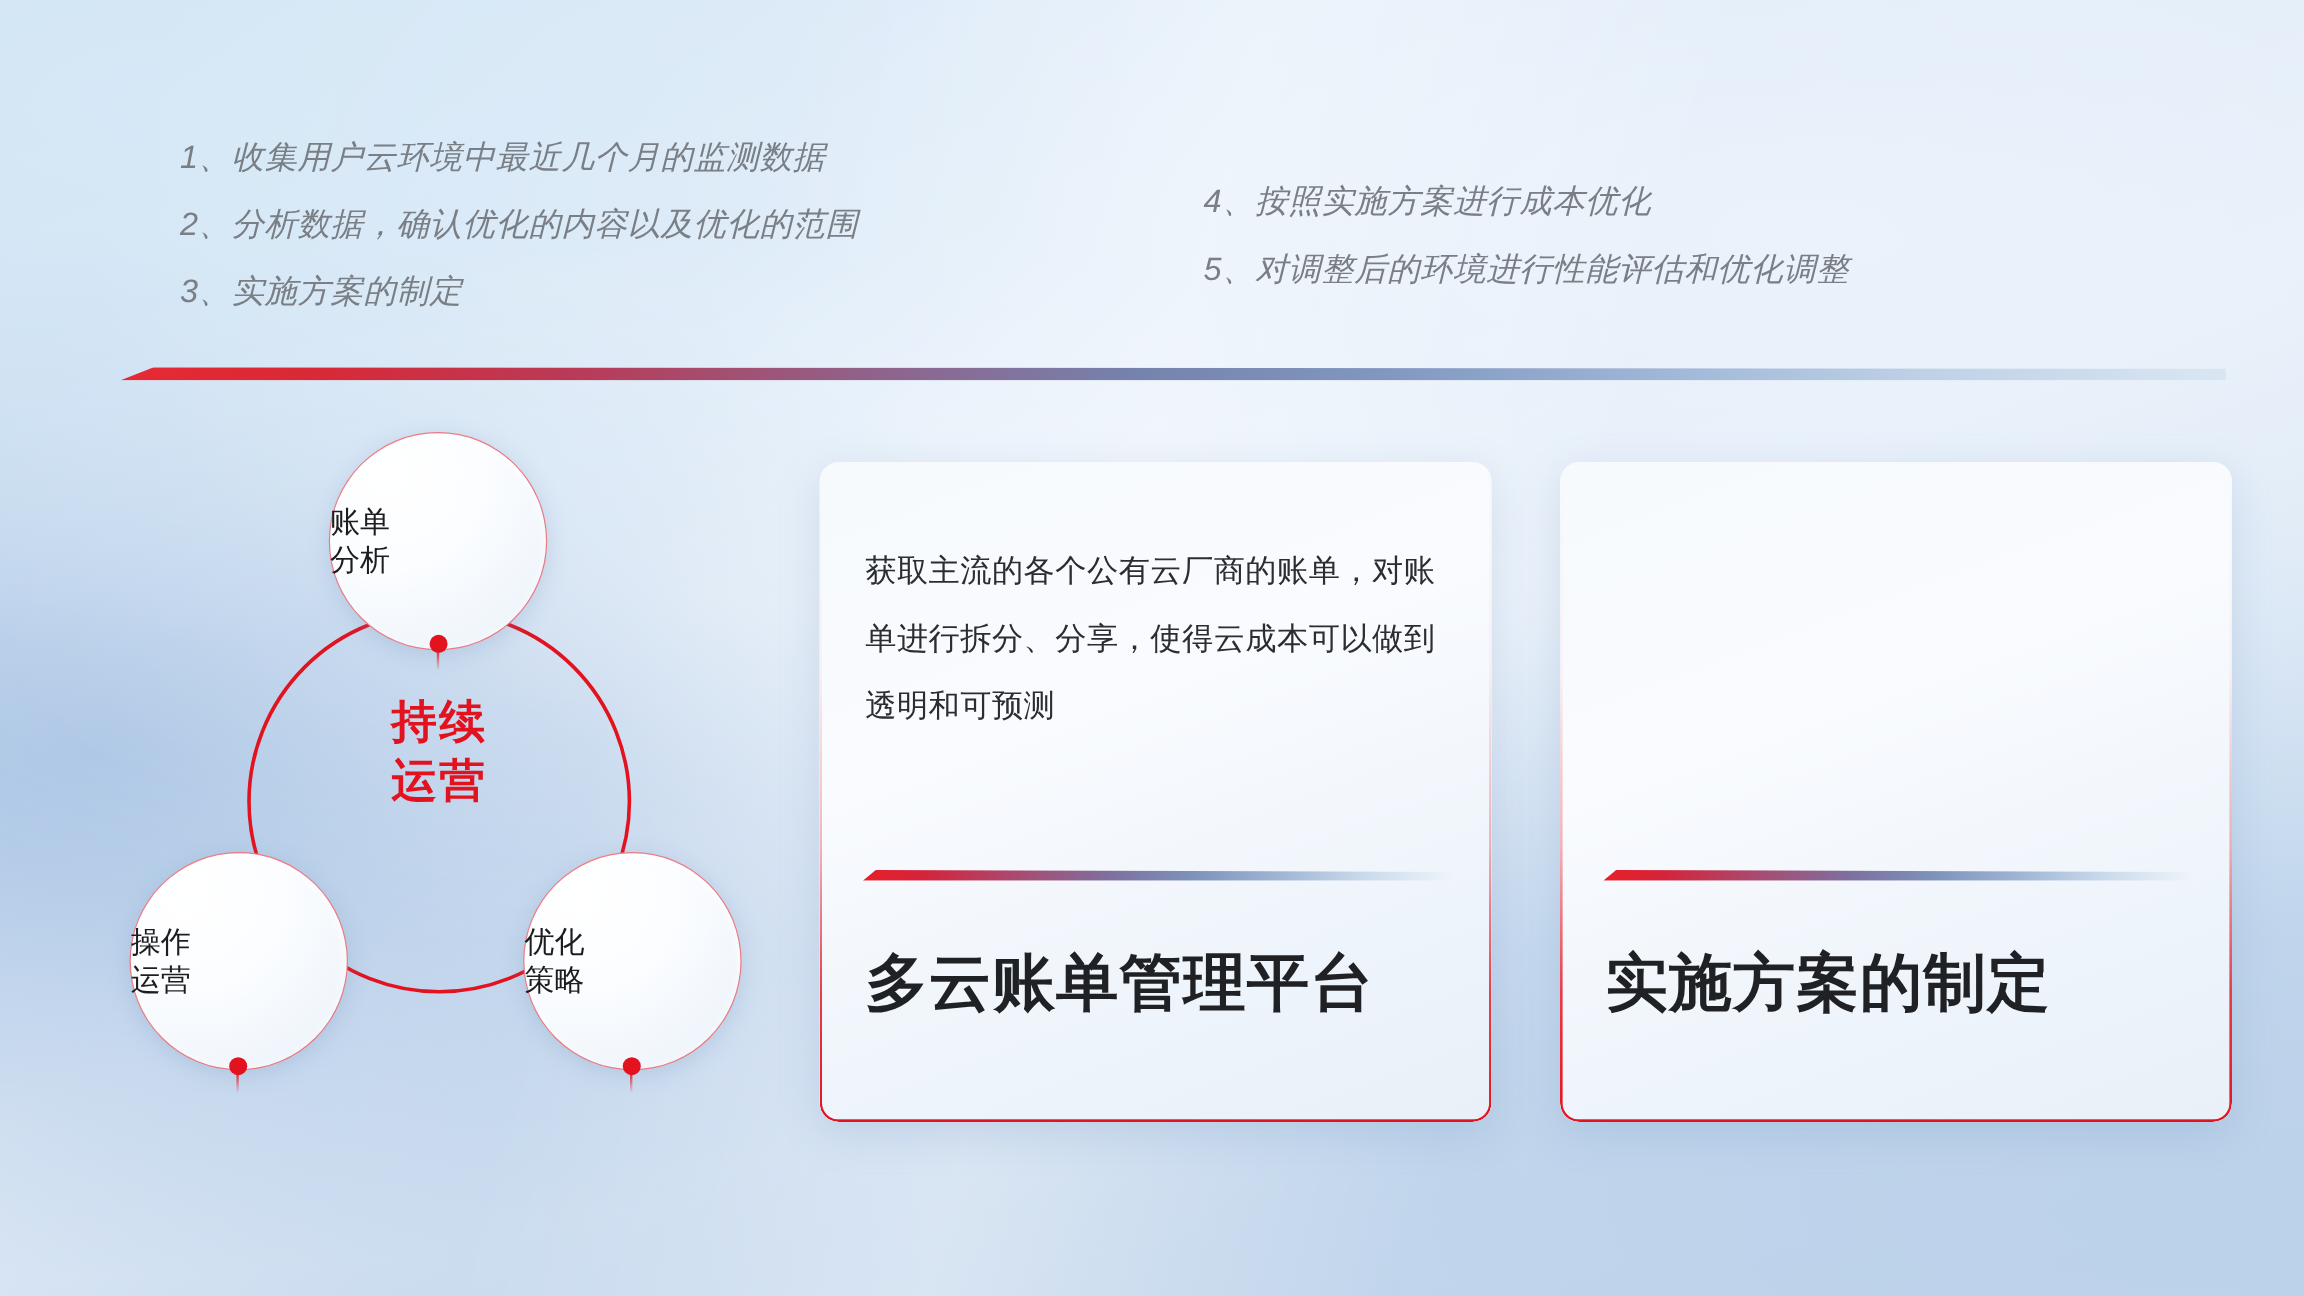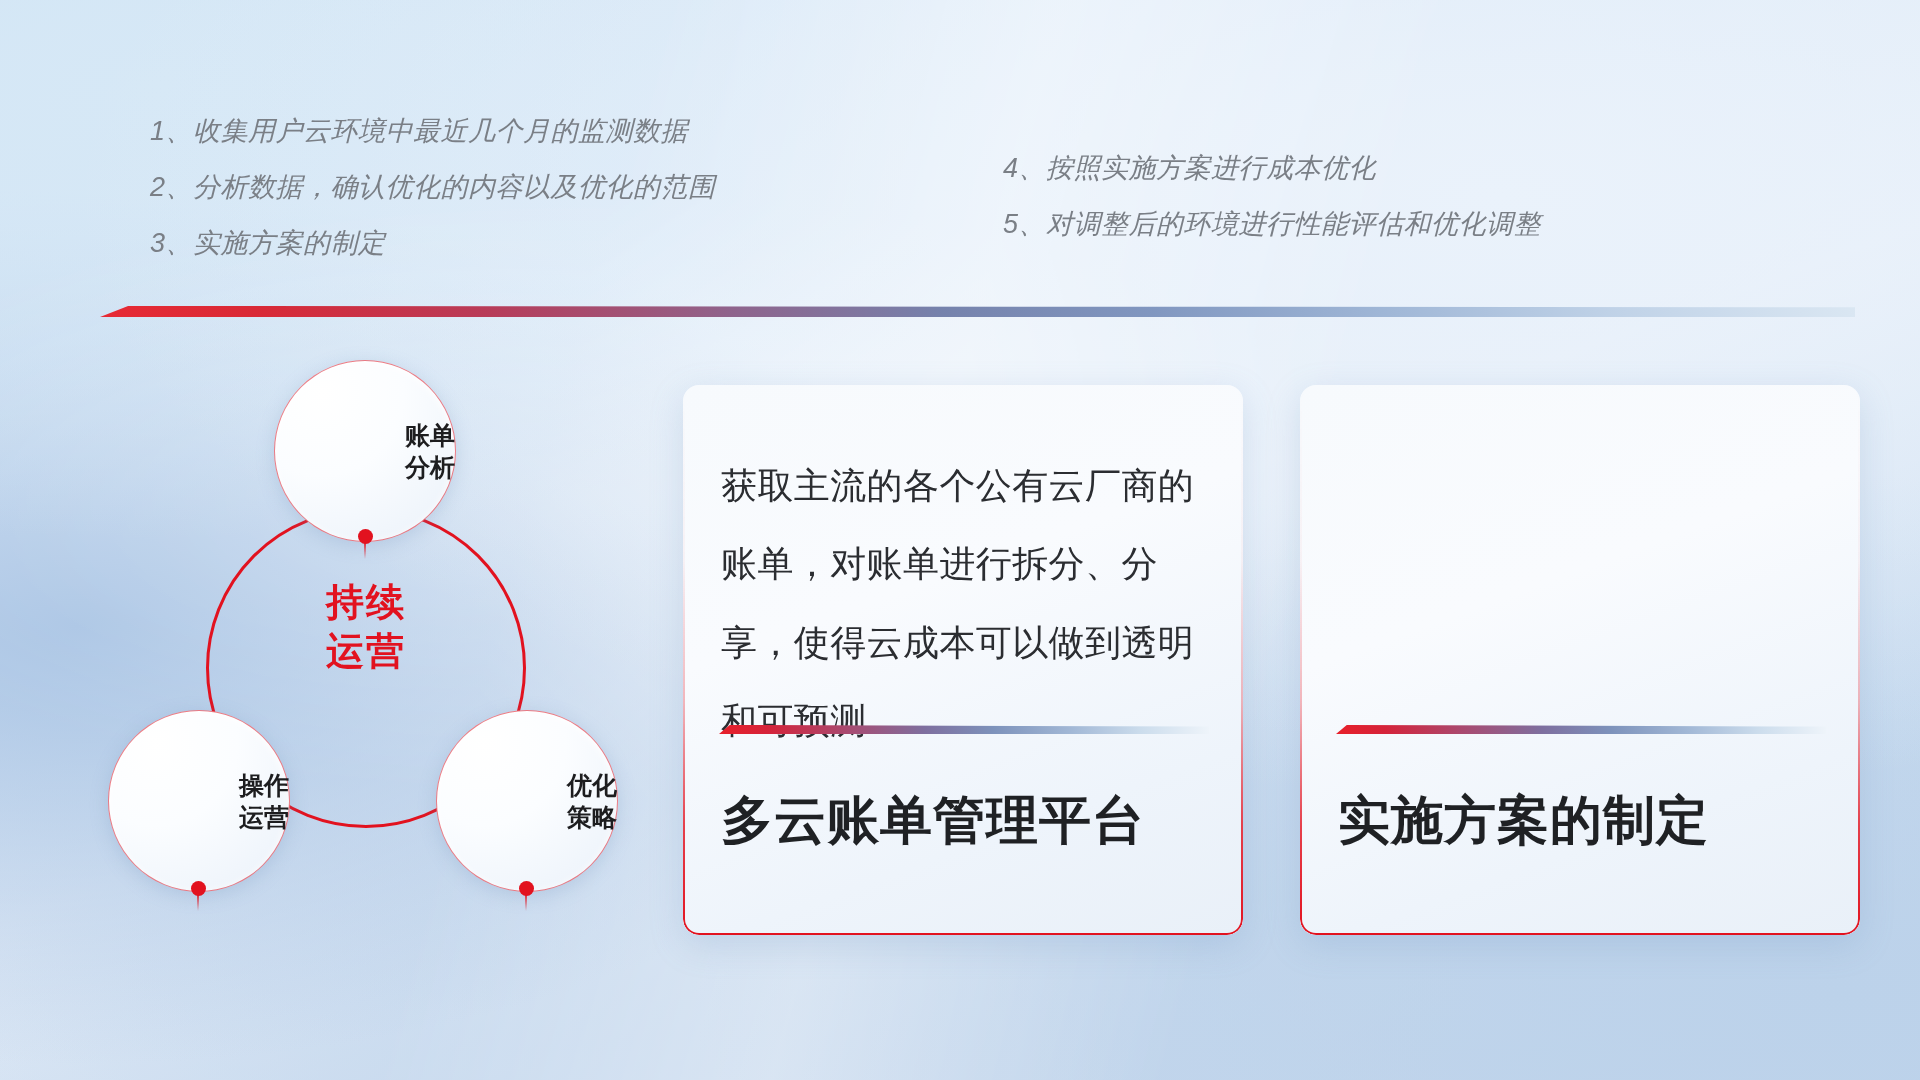--- a/index.html
+++ b/index.html
@@ -86,24 +86,24 @@
   .node {
     position: absolute;
     border-radius: 50%;
     border: 1.6px solid rgba(226,18,31,0.55);
     background:
       radial-gradient(120% 120% at 26% 18%, #ffffff 0%, #fbfdff 38%, #eef4fb 78%, #e6eef8 100%);
     box-shadow: 0 4px 18px rgba(120,150,190,0.28),
                 inset 0 2px 10px rgba(255,255,255,0.9);
     display: flex;
     flex-direction: column;
-    align-items: flex-end;
+    align-items: flex-start;
     justify-content: center;
     color: #1d1d1f;
-    font-weight: bold;
+    font-weight: normal;
     font-size: 25px;
     line-height: 1.30;
     text-align: center;
   }
   #node-top    { left: 174px; top: 10px;  width: 182px; height: 182px; }
   #node-left   { left: 8px;   top: 360px; width: 182px; height: 182px; }
   #node-right  { left: 336px; top: 360px; width: 182px; height: 182px; }
 
   .node-dot {
     position: absolute;
@@ -170,21 +170,21 @@
   }
   #card-1 { left: 683px; }
   #card-2 { left: 1300px; }
 
   .card-body {
     position: absolute;
     left: 38px;
     right: 34px;
     top: 62px;
     color: #2b2d31;
-    font-size: 36px;
+    font-size: 26px;
     line-height: 2.18;
     letter-spacing: 0.4px;
   }
   .card-rule {
     position: absolute;
     left: 36px;
     right: 34px;
     top: 340px;
     height: 9px;
     background: linear-gradient(90deg,

